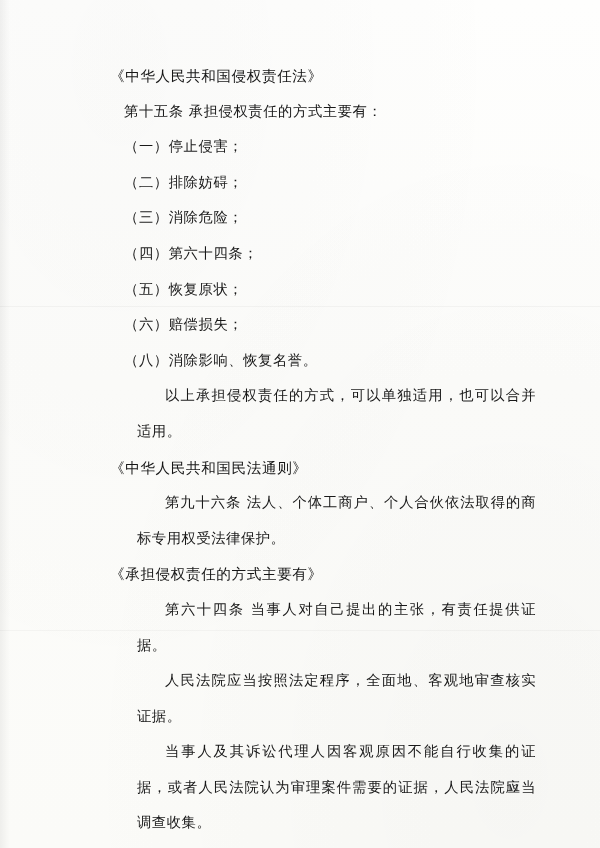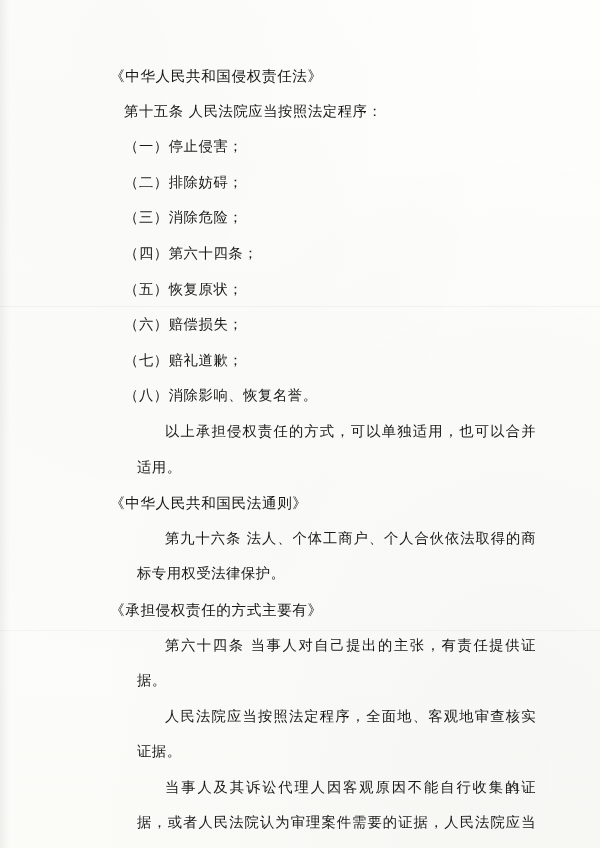--- a/index.html
+++ b/index.html
@@ -91,29 +91,28 @@
 
 <div class="page">
   <div class="edge-shadow"></div>
   <div class="artifact-a"></div>
   <div class="artifact-b"></div>
 
   <div class="content">
 
     <div class="title-line title-indent">《中华人民共和国侵权责任法》</div>
 
-    <div class="line indent">第十五条 人民法院应当按照法定程序：</div>
+    <div class="line indent">第十五条 承担侵权责任的方式主要有：</div>
 
     <div class="line indent">（一）停止侵害；</div>
     <div class="line indent">（二）排除妨碍；</div>
     <div class="line indent">（三）消除危险；</div>
     <div class="line indent">（四）第六十四条；</div>
     <div class="line indent">（五）恢复原状；</div>
     <div class="line indent">（六）赔偿损失；</div>
-    <div class="line indent">（七）赔礼道歉；</div>
     <div class="line indent">（八）消除影响、恢复名誉。</div>
 
     <div class="para">以上承担侵权责任的方式，可以单独适用，也可以合并适用。</div>
 
     <div class="title-line title-indent">《中华人民共和国民法通则》</div>
 
     <div class="para">第九十六条 法人、个体工商户、个人合伙依法取得的商标专用权受法律保护。</div>
 
     <div class="title-line title-indent">《承担侵权责任的方式主要有》</div>
 

